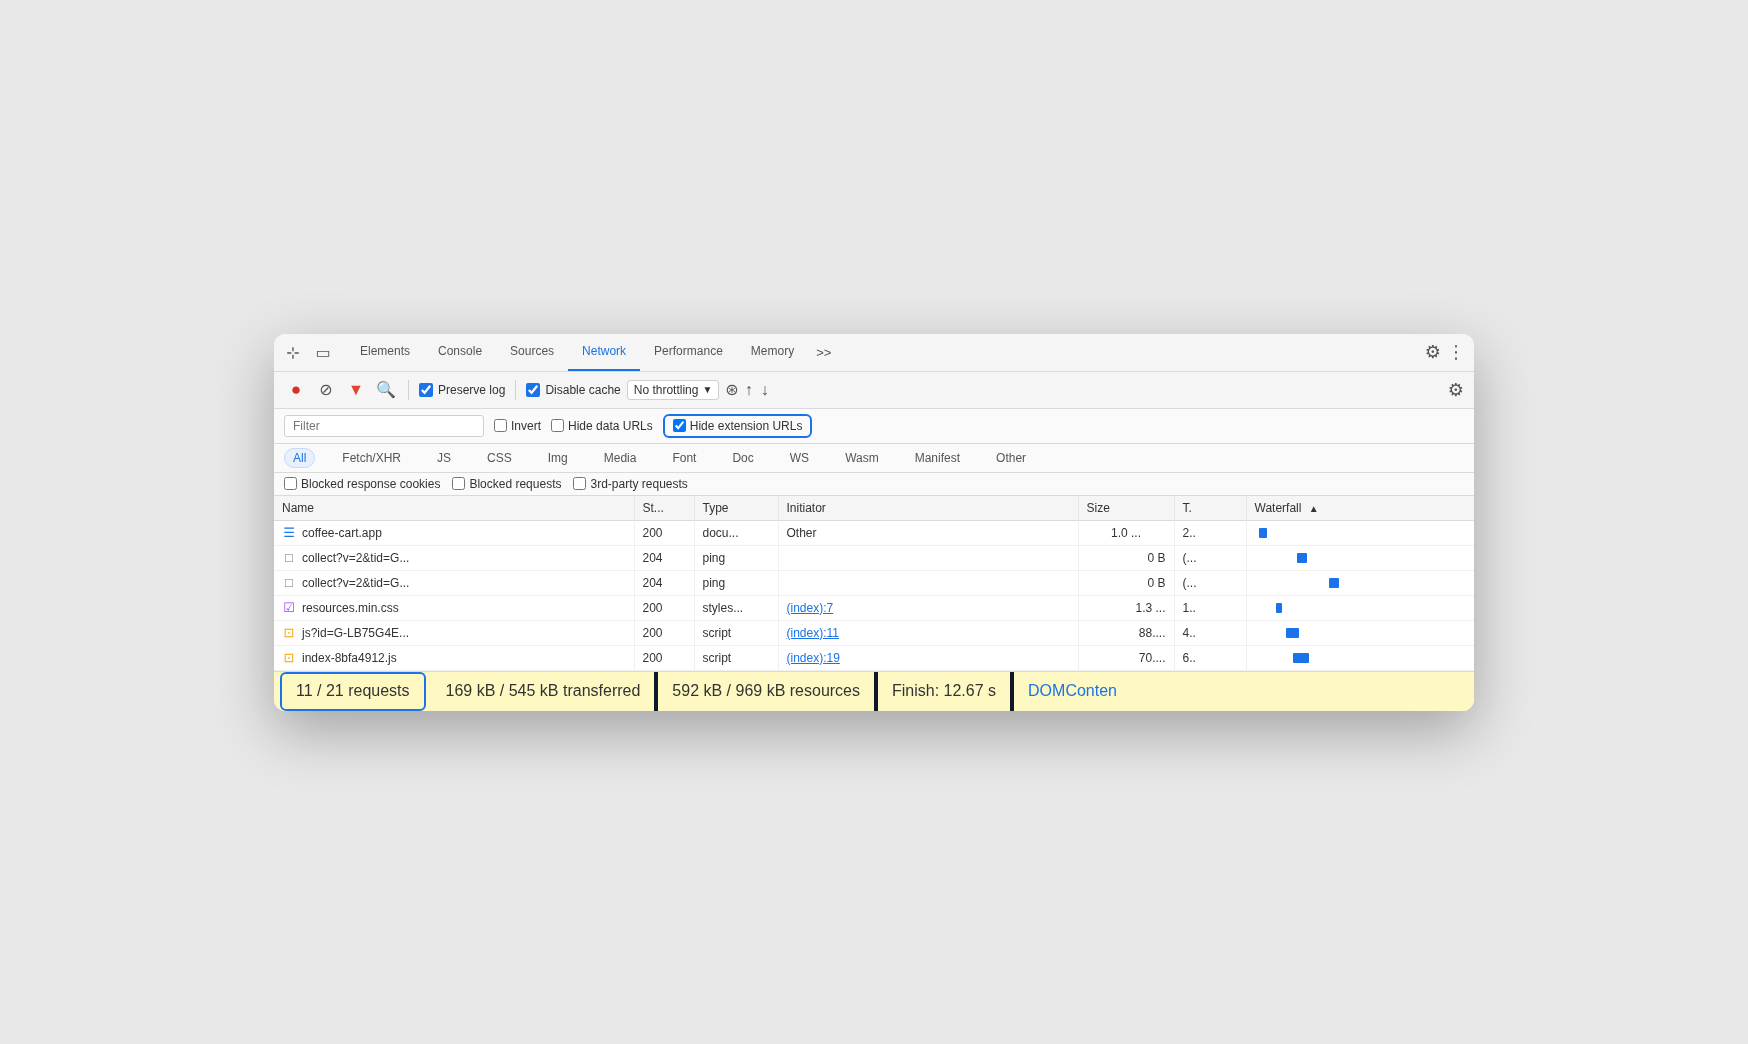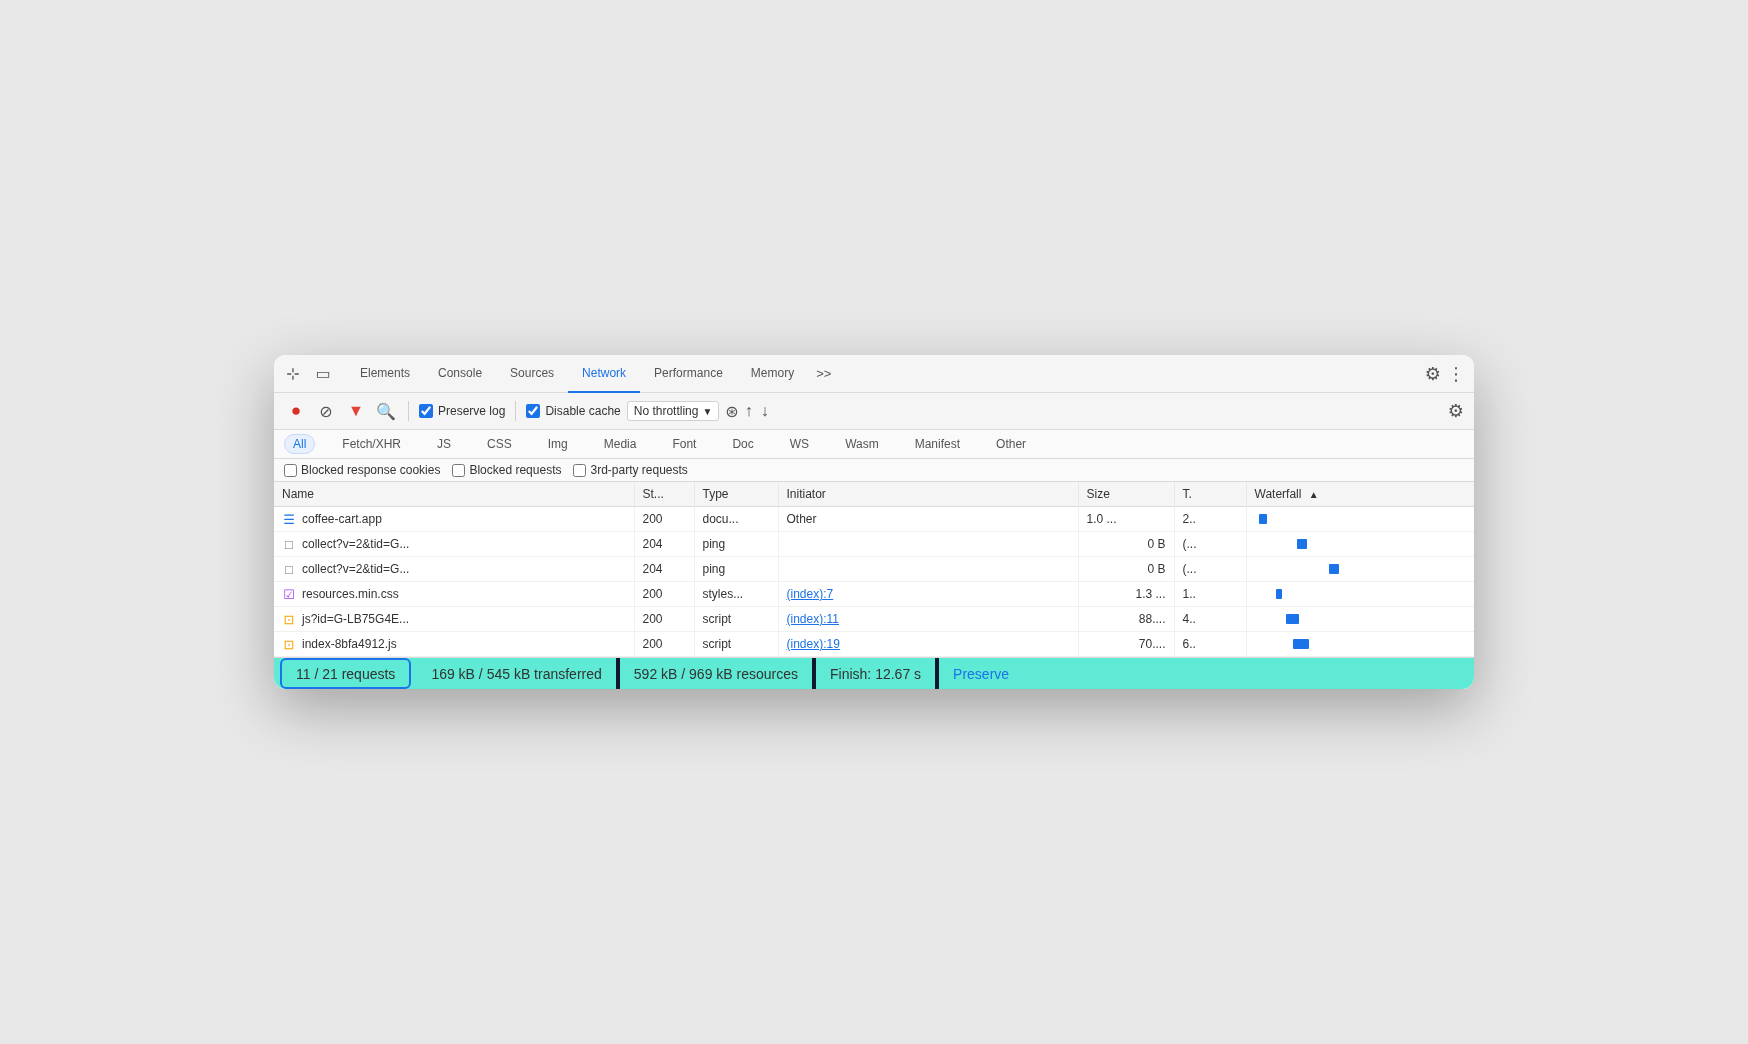--- a/index.html
+++ b/index.html
@@ -341,24 +341,24 @@
     
     .table-wrapper {
       position: relative;
       overflow-y: auto;
       max-height: 350px;
     }
     
     .status-bar {
       display: flex;
       align-items: center;
-      height: 32px;
+      height: 40px;
       border-top: 1px solid #dadada;
-      background: #5eead4;
-      font-size: 14px;
+      background: #fef9c3;
+      font-size: 16px;
       color: #333;
     }
     .status-requests {
       padding: 0 14px;
       border-right: 1px solid #dadada;
       height: 100%;
       display: flex;
       align-items: center;
       border: 2.5px solid #1a73e8;
       border-radius: 6px;
@@ -427,20 +427,37 @@
         <span class="throttle-arrow">▼</span>
       </div>
       <div class="wifi-icon">⊛</div>
       <div class="upload-download">
         <span class="ud-btn">↑</span>
         <span class="ud-btn">↓</span>
       </div>
       <div class="toolbar-gear2">⚙</div>
     </div>
 
+    <div class="filter-row">
+      <input class="filter-input" type="text" placeholder="Filter" style="">
+      <label class="filter-check-label">
+        <input type="checkbox" style="">
+        <span>Invert</span>
+      </label>
+      <label class="filter-check-label">
+        <input type="checkbox" style="">
+        <span>Hide data URLs</span>
+      </label>
+      <div class="hide-ext-highlight">
+        <label class="filter-check-label">
+          <input type="checkbox" checked="" style="">
+          <span>Hide extension URLs</span>
+        </label>
+      </div>
+    </div>
 
     <div class="type-filter-row">
       <div class="type-filter-btn active">All</div>
       <div class="type-filter-btn">Fetch/XHR</div>
       <div class="type-filter-btn">JS</div>
       <div class="type-filter-btn">CSS</div>
       <div class="type-filter-btn">Img</div>
       <div class="type-filter-btn">Media</div>
       <div class="type-filter-btn">Font</div>
       <div class="type-filter-btn">Doc</div>
@@ -486,21 +503,21 @@
         <tr>
       <td class="col-name">
         <div class="name-cell">
           <span class="row-icon doc-icon">☰</span>
           <span>coffee-cart.app</span>
         </div>
       </td>
       <td class="col-status">200</td>
       <td class="col-type">docu...</td>
       <td class="col-initiator"><span>Other</span></td>
-      <td class="col-size" style="text-align:left;">1.0 ...</td>
+      <td class="col-size" style="text-align:center;">1.0 ...</td>
       <td class="col-time">2..</td>
       <td class="col-waterfall">
         <div class="waterfall-bar-container">
           <div class="waterfall-bar" style="left:2%;width:4%;"></div>
         </div>
       </td>
     </tr>
             <tr>
       <td class="col-name">
         <div class="name-cell">
@@ -593,16 +610,16 @@
     </tr>
           </tbody>
       </table>
     </div>
 
     <div class="status-bar">
       <div class="status-requests">11 / 21 requests</div>
       <div class="status-item">169 kB / 545 kB transferred</div>
       <div class="status-item">592 kB / 969 kB resources</div>
       <div class="status-item">Finish: 12.67 s</div>
-      <div class="status-domcontent">Preserve</div>
+      <div class="status-domcontent">DOMConten</div>
     </div>
   </div>
 </div>
 
 </body></html>

